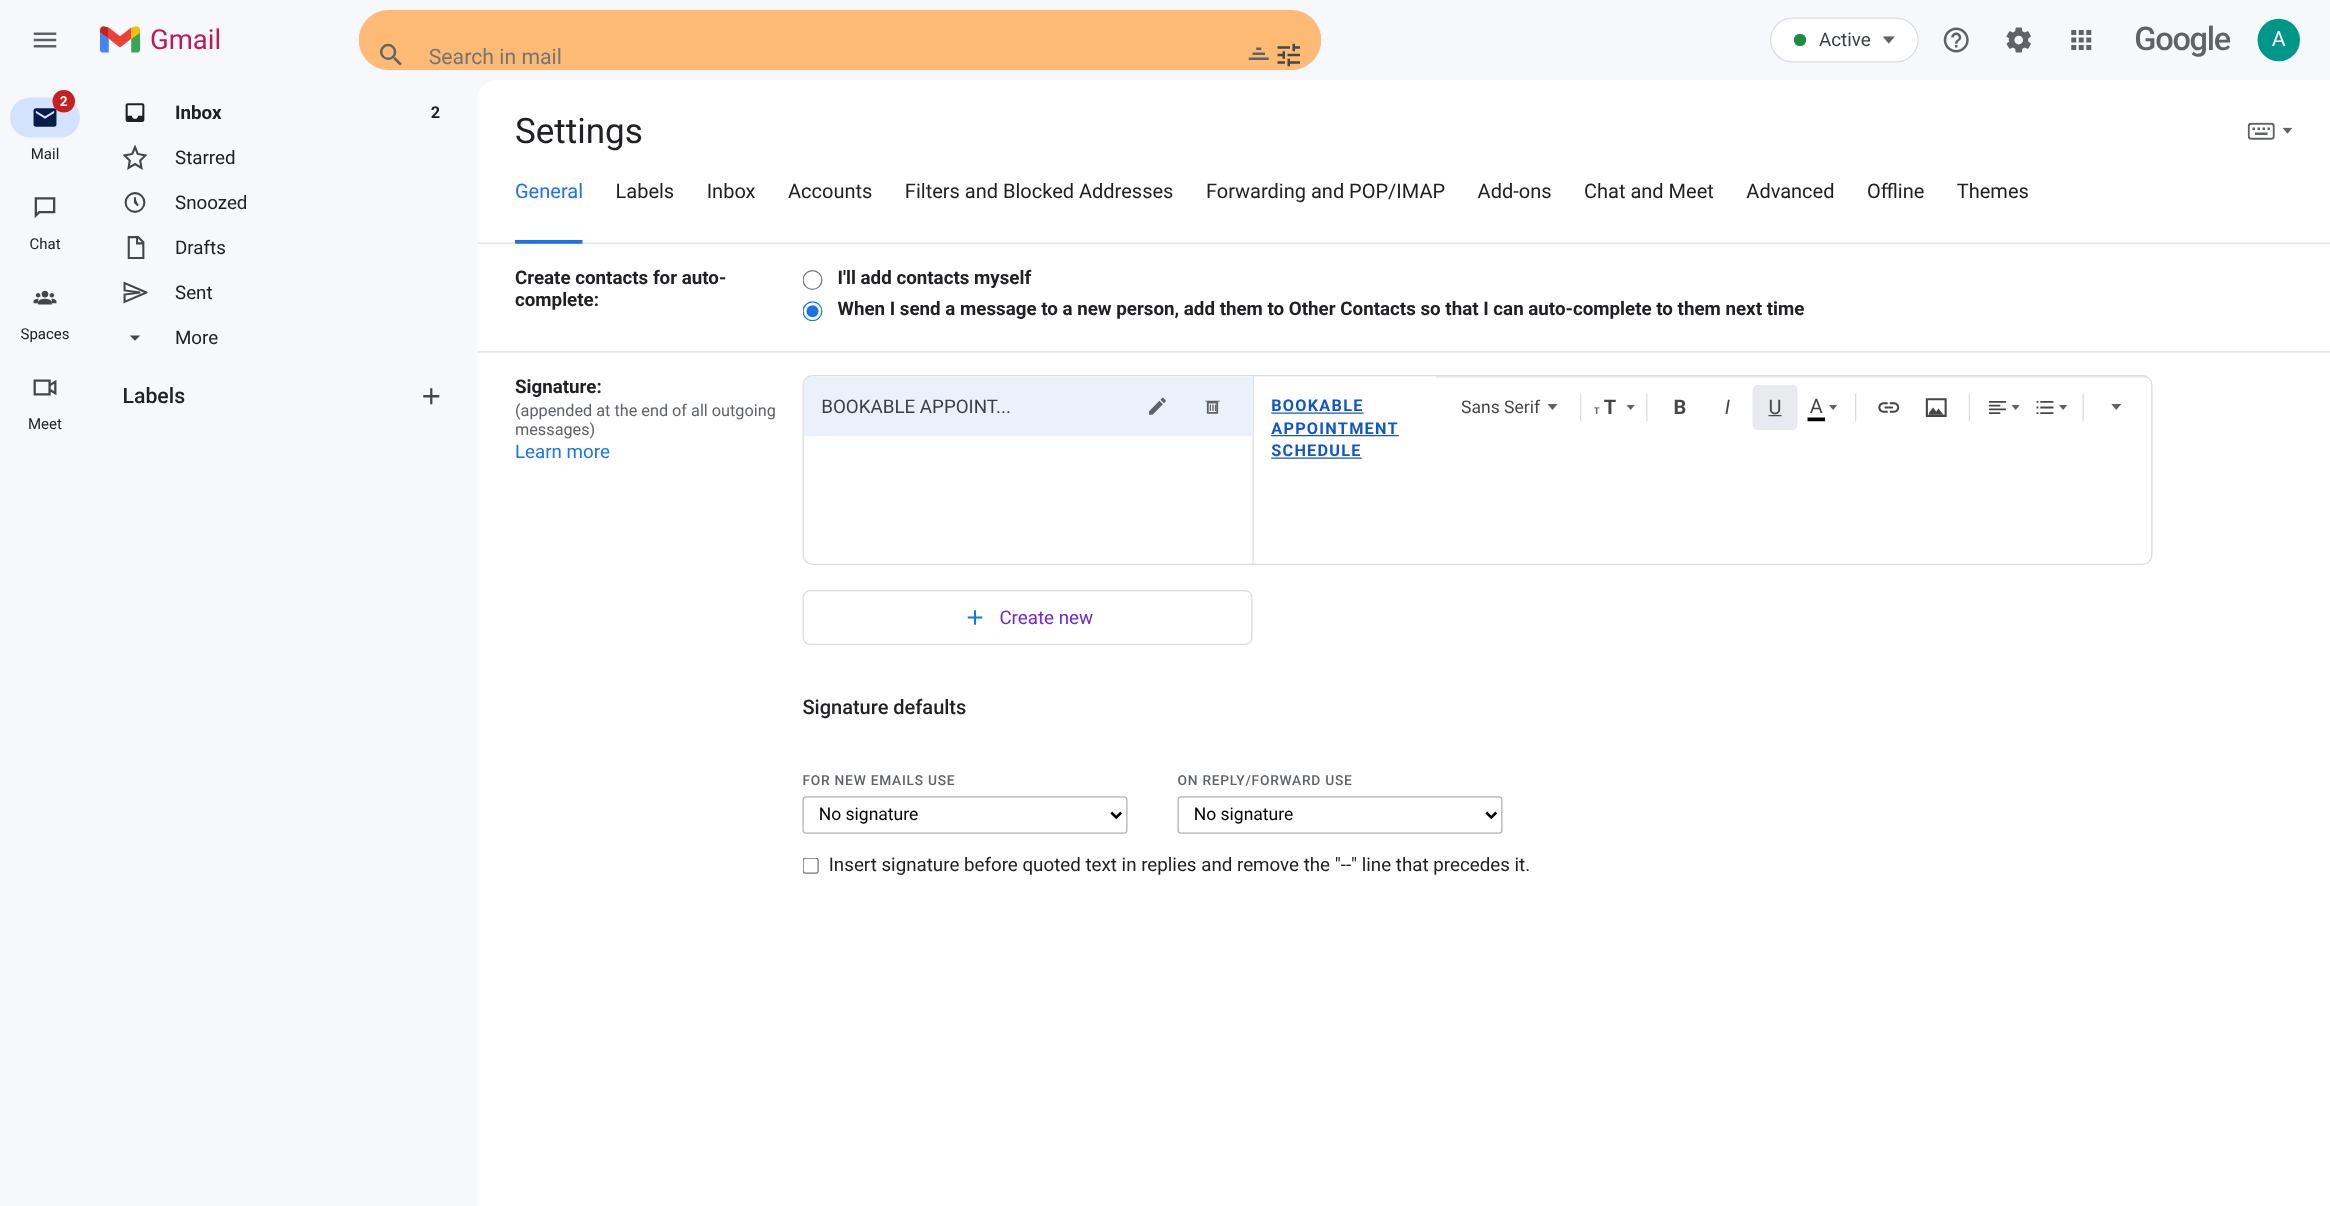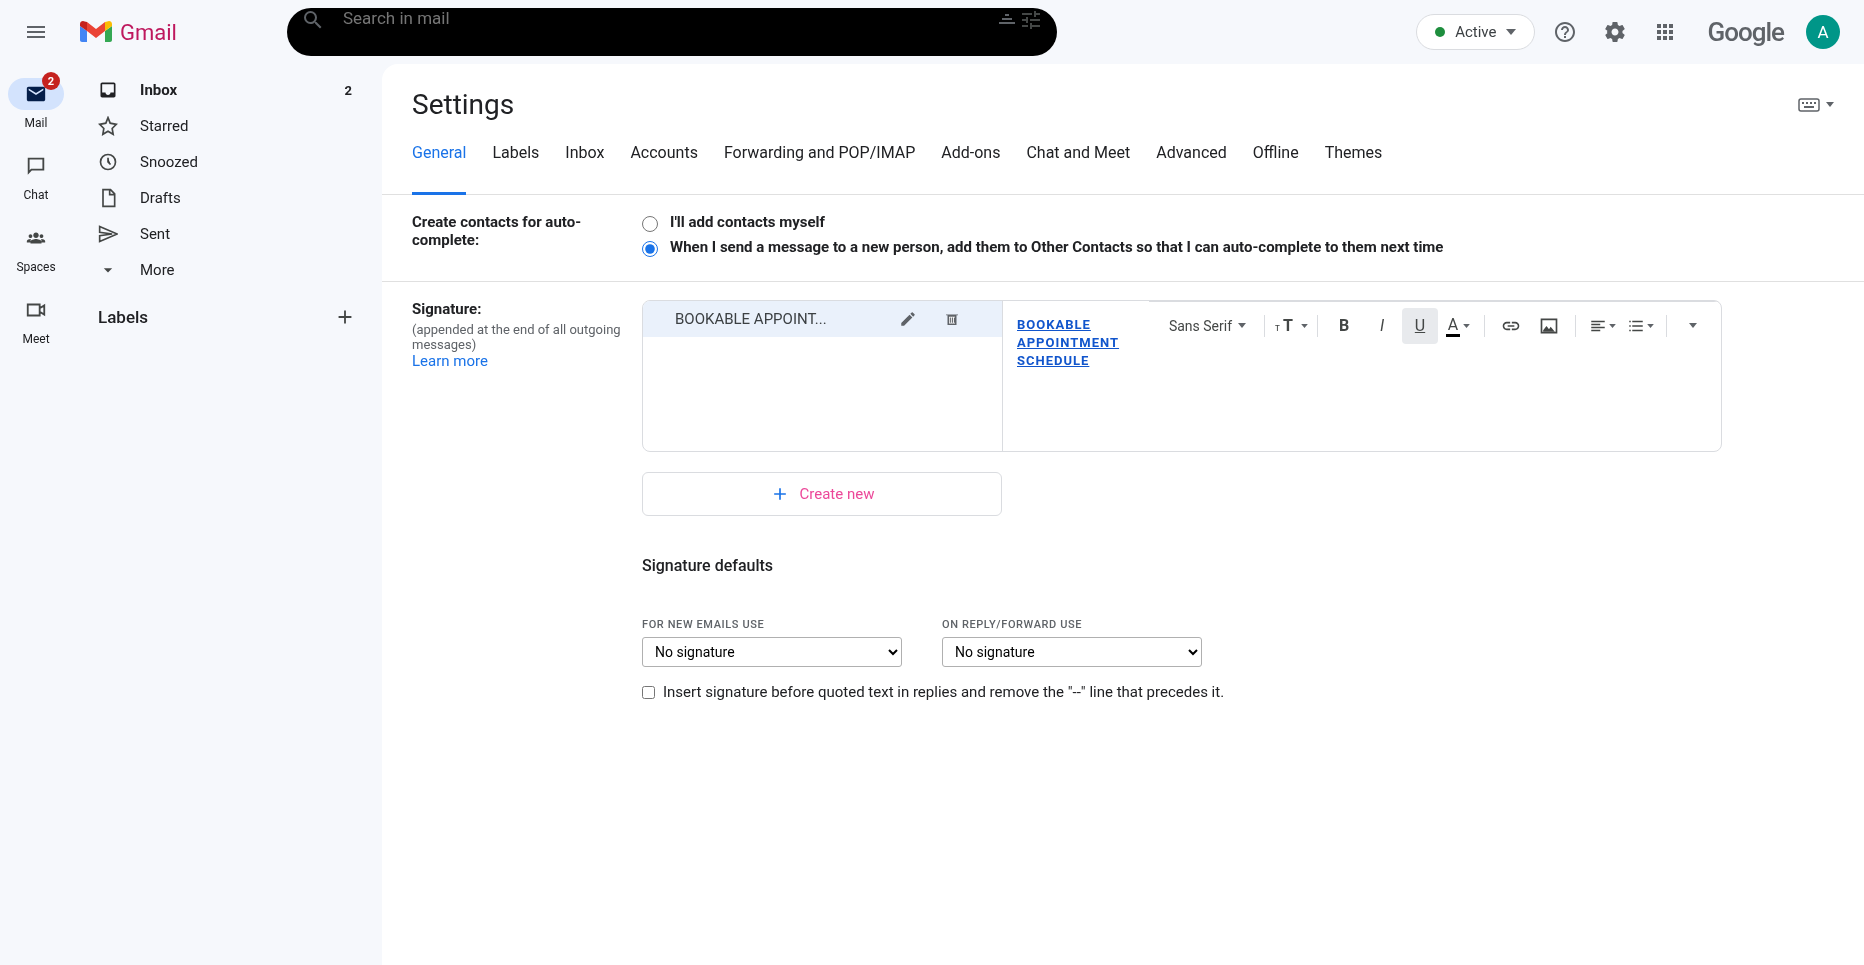--- a/index.html
+++ b/index.html
@@ -2,21 +2,21 @@
 <html><head>
 <meta charset="utf-8">
 <style>
 * { margin: 0; padding: 0; box-sizing: border-box; font-family: 'Google Sans', Roboto, Arial, sans-serif; }
 body { background: #f6f8fc; overflow: hidden; width: 1864px; height: 965px; position: relative; }
 
 .header { display: flex; align-items: center; height: 64px; padding: 0 8px; }
 .menu-btn { width: 48px; height: 48px; border-radius: 50%; display: flex; align-items: center; justify-content: center; cursor: pointer; margin-left: 8px; }
 .gmail-logo { display: flex; align-items: center; margin-left: 24px; gap: 8px; }
 .gmail-text { font-size: 22px; color: #be185d; }
-.search-bar { margin-left: 110px; background: #000000; border-radius: 28px; height: 48px; width: 770px; display: flex; align-items: flex-start; padding: 0 14px; }
+.search-bar { margin-left: 110px; background: #fdba74; border-radius: 28px; height: 48px; width: 770px; display: flex; align-items: flex-end; padding: 0 14px; }
 .search-bar input { border: none; background: transparent; font-size: 17px; color: #5f6368; flex: 1; padding-left: 18px; outline: none; }
 .header-right { display: flex; align-items: center; gap: 10px; margin-left: auto; margin-right: 16px; }
 .status-chip { border: 1px solid #dadce0; border-radius: 20px; padding: 8px 18px; display: flex; align-items: center; gap: 10px; font-size: 15px; color: #3c4043; background:#fff; }
 .status-dot { width: 10px; height: 10px; border-radius: 50%; background: #1e8e3e; }
 .icon-btn { width: 40px; height: 40px; display: flex; align-items: center; justify-content: center; cursor: pointer; border-radius: 50%; color:#5f6368;}
 .google-logo { font-size: 26px; font-weight: 500; color: #5f6368; letter-spacing: -1px; margin-left: 12px; }
 .avatar { width: 34px; height: 34px; border-radius: 50%; background: #009688; color: #fff; display: flex; align-items: center; justify-content: center; font-size: 17px; margin-left: 12px; }
 
 .layout { display: flex; height: calc(100% - 64px); }
 .rail { width: 72px; display: flex; flex-direction: column; align-items: center; padding-top: 8px; gap: 4px; }
@@ -44,32 +44,32 @@
 .setting-row.no-border { border-bottom: none; }
 .setting-label { width: 230px; font-size: 15px; color: #202124; font-weight: 700; flex-shrink:0;}
 .setting-label .sub { font-weight: 400; font-size: 13px; color: #5f6368; display: block; margin-top: 4px; }
 .setting-label a { color: #1a73e8; font-weight: 400; font-size: 15px; text-decoration: none; }
 .setting-body { flex: 1; font-size: 15px; color: #202124; }
 .radio-row { display: flex; align-items: flex-start; gap: 12px; margin-bottom: 6px; font-weight: 700; }
 .radio-row input { margin-top: 3px; accent-color:#1a73e8; width:16px; height:16px;}
 
 .sig-editor-wrap { display: flex; border: 1px solid #dadce0; border-radius: 8px; overflow: hidden; width: 1080px; }
 .sig-list { width: 360px; border-right: 1px solid #dadce0; }
-.sig-item { background: #eaf1fb; height: 36px; display: flex; align-items: center; padding: 0 32px; font-size: 15px; color: #3c4043; gap: 8px; }
+.sig-item { background: #eaf1fb; height: 48px; display: flex; align-items: center; padding: 0 14px; font-size: 15px; color: #3c4043; gap: 8px; }
 .sig-item-name { flex: 1; white-space: nowrap; overflow: hidden; text-overflow: ellipsis; }
 .sig-item-icon { width: 36px; height: 36px; display: flex; align-items: center; justify-content: center; color: #5f6368; cursor: pointer; }
 .sig-content { flex: 1; display: flex; }
 .sig-text { flex: 1; padding: 14px; min-height: 150px; }
 .sig-link { color: #1155cc; font-size: 13px; font-weight: 700; letter-spacing: 1px; text-decoration: underline; }
 .sig-toolbar { border-top: 1px solid #dadce0; height: 48px; display: flex; align-items: center; padding: 0 10px; gap: 2px; color: #444746;}
 .tb-font { display: flex; align-items: center; gap: 6px; padding: 0 10px; font-size: 14px; cursor: pointer; }
 .tb-sep { width: 1px; height: 22px; background: #dadce0; margin: 0 6px; }
 .tb-btn { width: 36px; height: 36px; display: flex; align-items: center; justify-content: center; cursor: pointer; border-radius: 4px; font-size:16px;}
 .tb-btn.active { background: #e8eaed; }
-.create-new-btn { margin-top: 20px; width: 360px; height: 44px; border: 1px solid #dadce0; border-radius: 6px; display: flex; align-items: center; justify-content: center; gap: 10px; color: #ec4899; font-size: 15px; cursor: pointer; }
+.create-new-btn { margin-top: 20px; width: 360px; height: 44px; border: 1px solid #dadce0; border-radius: 6px; display: flex; align-items: center; justify-content: center; gap: 10px; color: #6d28d9; font-size: 15px; cursor: pointer; }
 .sig-defaults { margin-top: 40px; }
 .sig-defaults-title { font-size: 16px; font-weight: 500; margin-bottom: 16px; color:#202124;}
 .sig-default-cols { display: flex; gap: 40px; }
 .sig-default-col-label { font-size: 11px; color: #5f6368; letter-spacing: 0.6px; font-weight:500;margin-top:27px;}
 .sig-select { margin-top: 6px; width: 260px; height: 30px; border: 1px solid #b0b0b0; border-radius: 3px; padding: 0 8px; font-size: 14px; background:#fff;}
 .checkbox-row { margin-top: 16px; display: flex; align-items: center; gap: 8px; font-size: 15px; }
 svg { display: block; }
 </style>
 </head>
 <body>
@@ -233,20 +233,21 @@
         <svg width="8" height="5" viewBox="0 0 10 6">
             <path fill="#5f6368" d="M0 0l5 6 5-6z"></path>
           </svg>
       </div>
     </div>
     <div class="tabs">
       <div class="tab active">General</div>
       <div class="tab">Labels</div>
       <div class="tab">Inbox</div>
       <div class="tab">Accounts</div>
+      <div class="tab">Filters and Blocked Addresses</div>
       <div class="tab">Forwarding and POP/IMAP</div>
       <div class="tab">Add-ons</div>
       <div class="tab">Chat and Meet</div>
       <div class="tab">Advanced</div>
       <div class="tab">Offline</div>
       <div class="tab">Themes</div>
     </div>
 
     <div class="setting-row">
       <div class="setting-label">Create contacts for auto-complete:</div>

